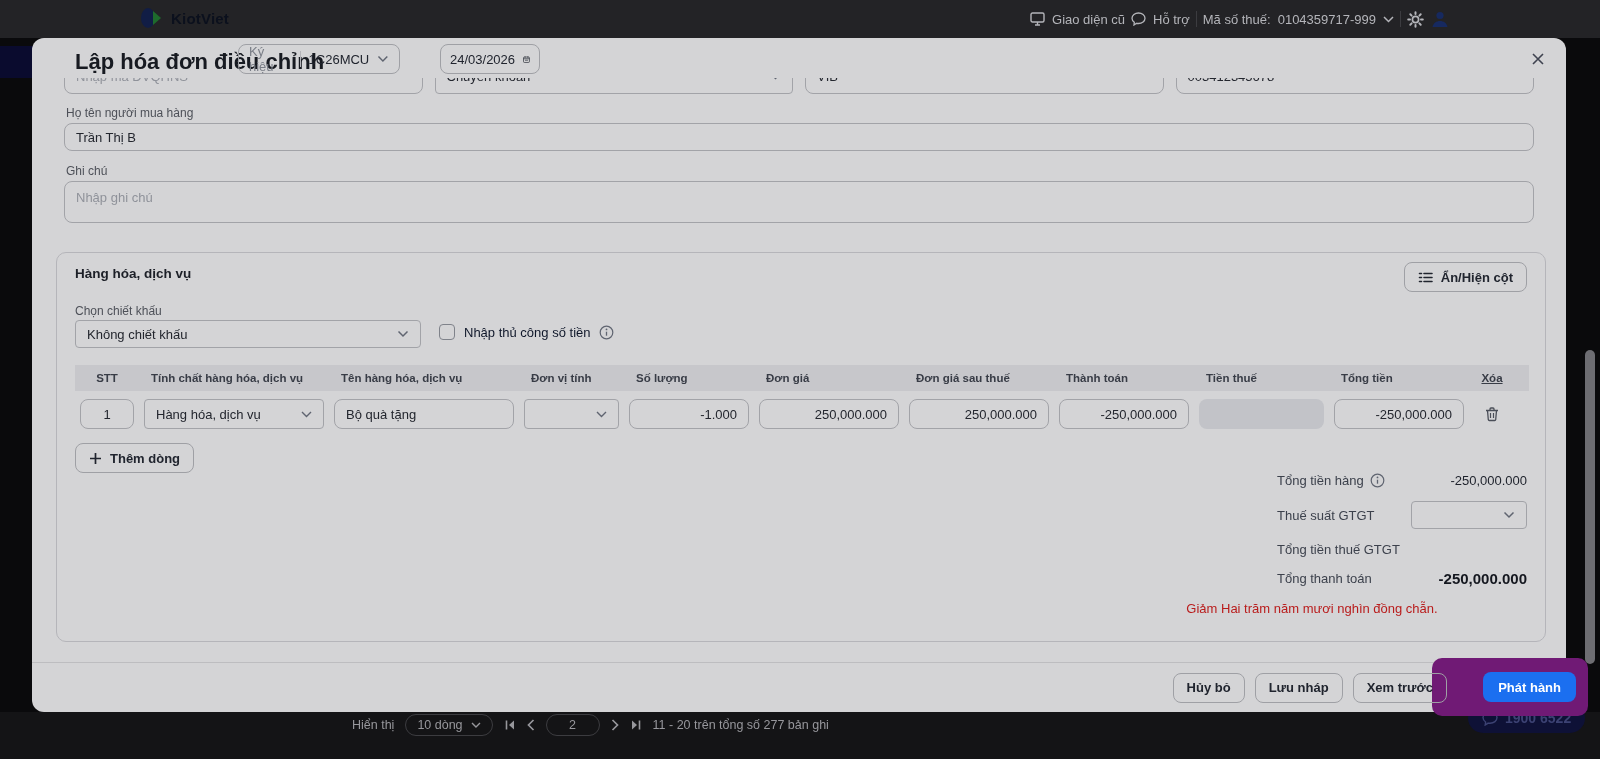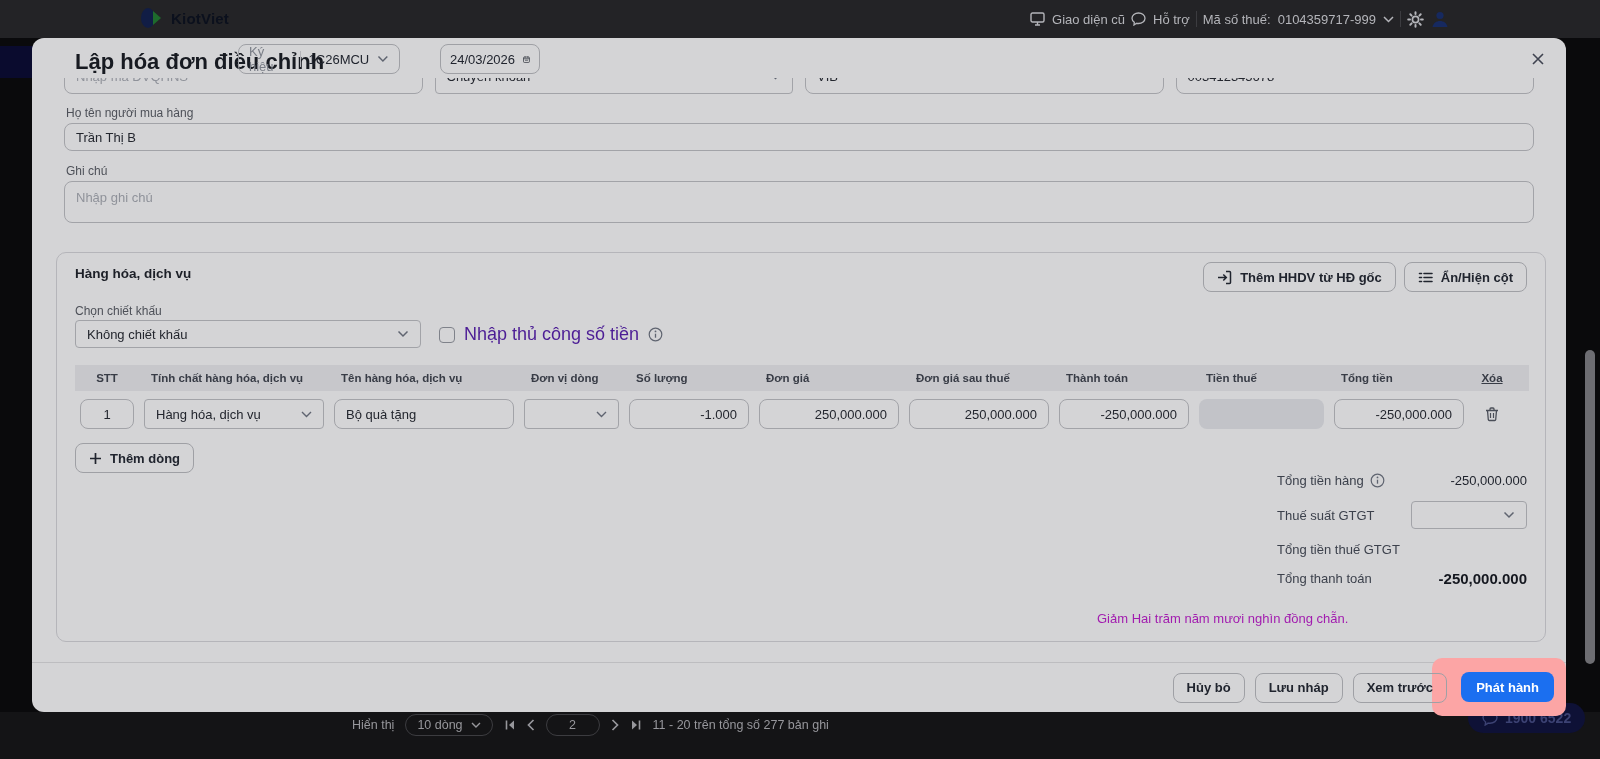--- a/index.html
+++ b/index.html
@@ -56,21 +56,21 @@
   .note-label { position:absolute; left:34px; top:86px; }
   .note-area { position:absolute; left:32px; top:103px; width:1470px; height:42px; resize:none; padding-top:8px; }
 
   
   .panel { position:absolute; left:24px; top:174px; width:1490px; height:390px; border:1px solid #b5b5ba; border-radius:10px; }
   .panel-title { position:absolute; left:18px; top:13px; font-size:13.5px; font-weight:bold; color:#1c1f27; }
   .panel-actions { position:absolute; right:18px; top:9px; display:flex; gap:8px; }
   .btn { height:30px; border:1px solid #9fa0a5; border-radius:8px; background:transparent; display:flex; align-items:center; gap:8px; padding:0 13px; font-size:13px; font-weight:bold; color:#20242e; cursor:pointer; font-family:"Liberation Sans",sans-serif; }
   .discount-label { position:absolute; left:18px; top:51px; }
   .discount-select { position:absolute; left:18px; top:67px; width:346px; height:28px; }
-  .manual-row { position:absolute; left:382px; top:71px; display:flex; align-items:center; gap:9px; font-size:18px; color:#4c1d95; }
+  .manual-row { position:absolute; left:382px; top:71px; display:flex; align-items:center; gap:9px; font-size:13px; color:#0f172a; }
   .checkbox { width:16px; height:16px; border:1.5px solid #7f828a; border-radius:4px; background:transparent; }
 
   .tbl { position:absolute; left:18px; top:112px; width:1454px; }
   .tbl-head { display:flex; align-items:center; height:26px; background:#c7c7cb; font-size:11.5px; font-weight:bold; color:#383c46; }
   .tbl-row { display:flex; align-items:center; margin-top:7px; height:32px; }
   .th { padding:0 12px; white-space:nowrap; overflow:hidden; }
   .td { padding:0 5px; display:flex; align-items:center; }
   .c-stt{width:64px;} .c-type{width:190px;} .c-name{width:190px;} .c-unit{width:105px;}
   .c-qty{width:130px;} .c-price{width:150px;} .c-pat{width:150px;} .c-amt{width:140px;}
   .c-tax{width:135px;} .c-total{width:140px;} .c-del{width:46px;text-decoration:underline;}
@@ -81,26 +81,26 @@
   .cell-disabled { width:100%; height:30px; background:#c2c3c8; border-radius:8px; }
   .del-cell { justify-content:center; }
 
   .add-row-btn { position:absolute; left:18px; top:190px; }
 
   .totals { position:absolute; right:18px; top:220px; width:250px; font-size:13px; color:#3c414c; }
   .t-row { display:flex; justify-content:space-between; align-items:center; position:relative; }
   .t-label { display:flex; align-items:center; gap:6px; }
   .t-val { color:#1d212b; }
   .t-grand { font-size:15px; font-weight:bold; color:#14171f; }
-  .t-words { margin-top:24px; white-space:nowrap; text-align:left; width:430px; margin-left:-180px; color:#a21caf; }
+  .t-words { margin-top:14px; white-space:nowrap; text-align:center; width:430px; margin-left:-180px; color:#b91c1c; }
 
   
   .modal-footer { position:absolute; left:0; right:0; bottom:0; height:50px; border-top:1px solid #bdbdc0; display:flex; align-items:center; justify-content:flex-end; gap:10px; padding-right:119px; }
   .modal-footer .btn { position:relative; z-index:6; }
-  .highlight-ring { position:absolute; left:1400px; top:620px; width:134px; height:58px; background:#fca5a5; border-radius:10px; z-index:5; }
+  .highlight-ring { position:absolute; left:1400px; top:620px; width:156px; height:58px; background:#701a75; border-radius:10px; z-index:5; }
   .btn-primary { position:absolute; right:12px; top:14px; height:30px; border:none; border-radius:8px; background:#1b6ff0; color:#ffffff; font-size:13px; font-weight:bold; padding:0 15px; cursor:pointer; z-index:7; font-family:"Liberation Sans",sans-serif; }
 
   svg { display:block; }
 </style>
 </head>
 <body>
 
 <div class="topbar">
   <div class="logo">
     <svg width="24" height="22" viewBox="0 0 24 22">
@@ -242,27 +242,20 @@
     <div class="field-label buyer-label">Họ tên người mua hàng</div>
     <input class="inp buyer-input" readonly="" value="Trần Thị B" style="">
 
     <div class="field-label note-label">Ghi chú</div>
     <textarea class="inp note-area" readonly="" placeholder="Nhập ghi chú" style=""></textarea>
 
     <div class="panel">
       <div class="panel-title">Hàng hóa, dịch vụ</div>
 
       <div class="panel-actions">
-        <button class="btn">
-          <svg width="15" height="15" viewBox="0 0 15 15">
-            <path d="M9 1.5h3.5a1 1 0 0 1 1 1v10a1 1 0 0 1-1 1H9" fill="none" stroke="#20242e" stroke-width="1.5"></path>
-            <path d="M1 7.5h8M6.3 4.5l3 3-3 3" fill="none" stroke="#20242e" stroke-width="1.5"></path>
-          </svg>
-          <span>Thêm HHDV từ HĐ gốc</span>
-        </button>
         <button class="btn">
           <svg width="15" height="13" viewBox="0 0 15 13">
             <g stroke="#20242e" stroke-width="1.6" stroke-linecap="round">
               <path d="M1.5 2.5h2M6 2.5h8"></path>
                 <path d="M1.5 6.5h2M6 6.5h8"></path>
                 <path d="M1.5 10.5h2M6 10.5h8"></path>
             </g>
           </svg>
           <span>Ẩn/Hiện cột</span>
         </button>
@@ -284,21 +277,21 @@
           <path d="M7.5 6.7v4" stroke="#5f6470" stroke-width="1.3"></path>
             <circle cx="7.5" cy="4.4" r=".9" fill="#5f6470"></circle>
         </svg>
       </div>
 
       <div class="tbl">
         <div class="tbl-head">
           <div class="th c-stt">STT</div>
           <div class="th c-type">Tính chất hàng hóa, dịch vụ</div>
           <div class="th c-name">Tên hàng hóa, dịch vụ</div>
-          <div class="th c-unit">Đơn vị dòng</div>
+          <div class="th c-unit">Đơn vị tính</div>
           <div class="th c-qty">Số lượng</div>
           <div class="th c-price">Đơn giá</div>
           <div class="th c-pat">Đơn giá sau thuế</div>
           <div class="th c-amt">Thành toán</div>
           <div class="th c-tax">Tiền thuế</div>
           <div class="th c-total">Tổng tiền</div>
           <div class="th c-del">Xóa</div>
         </div>
 
         <div class="tbl-row">

